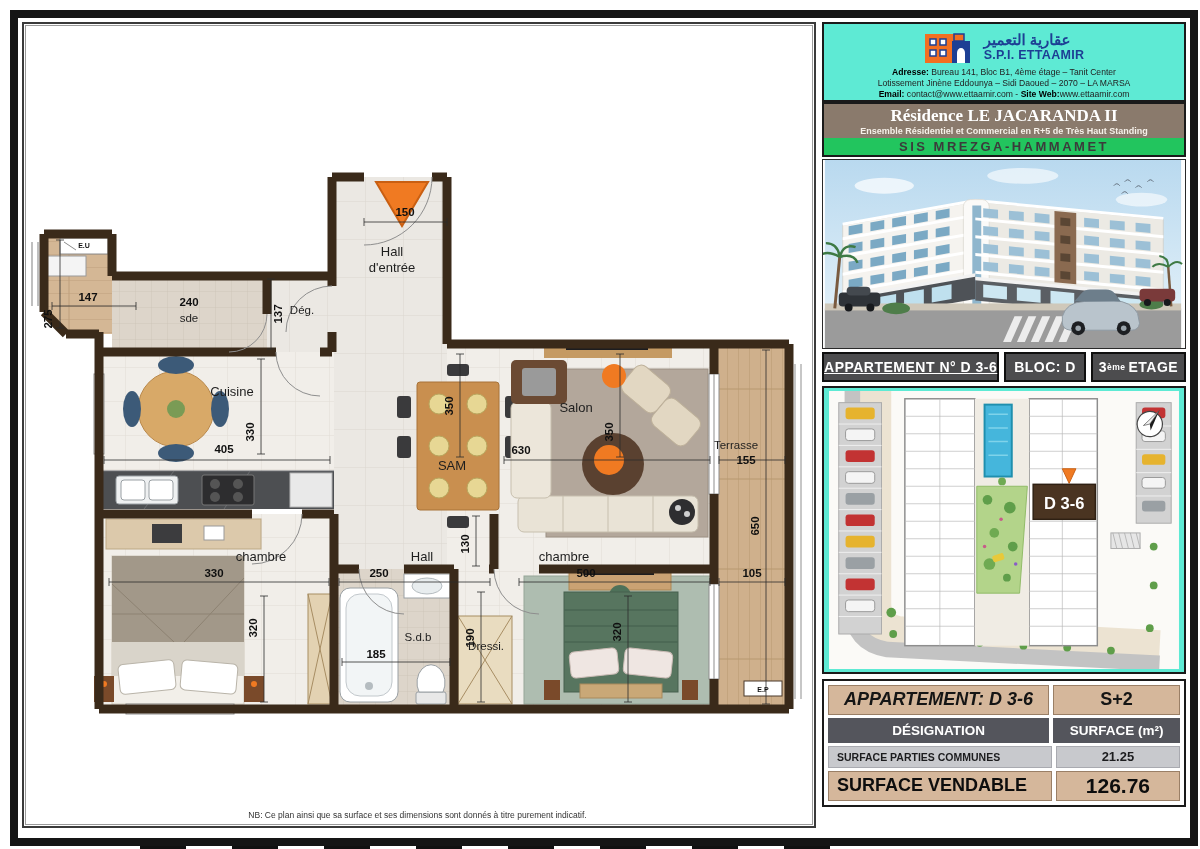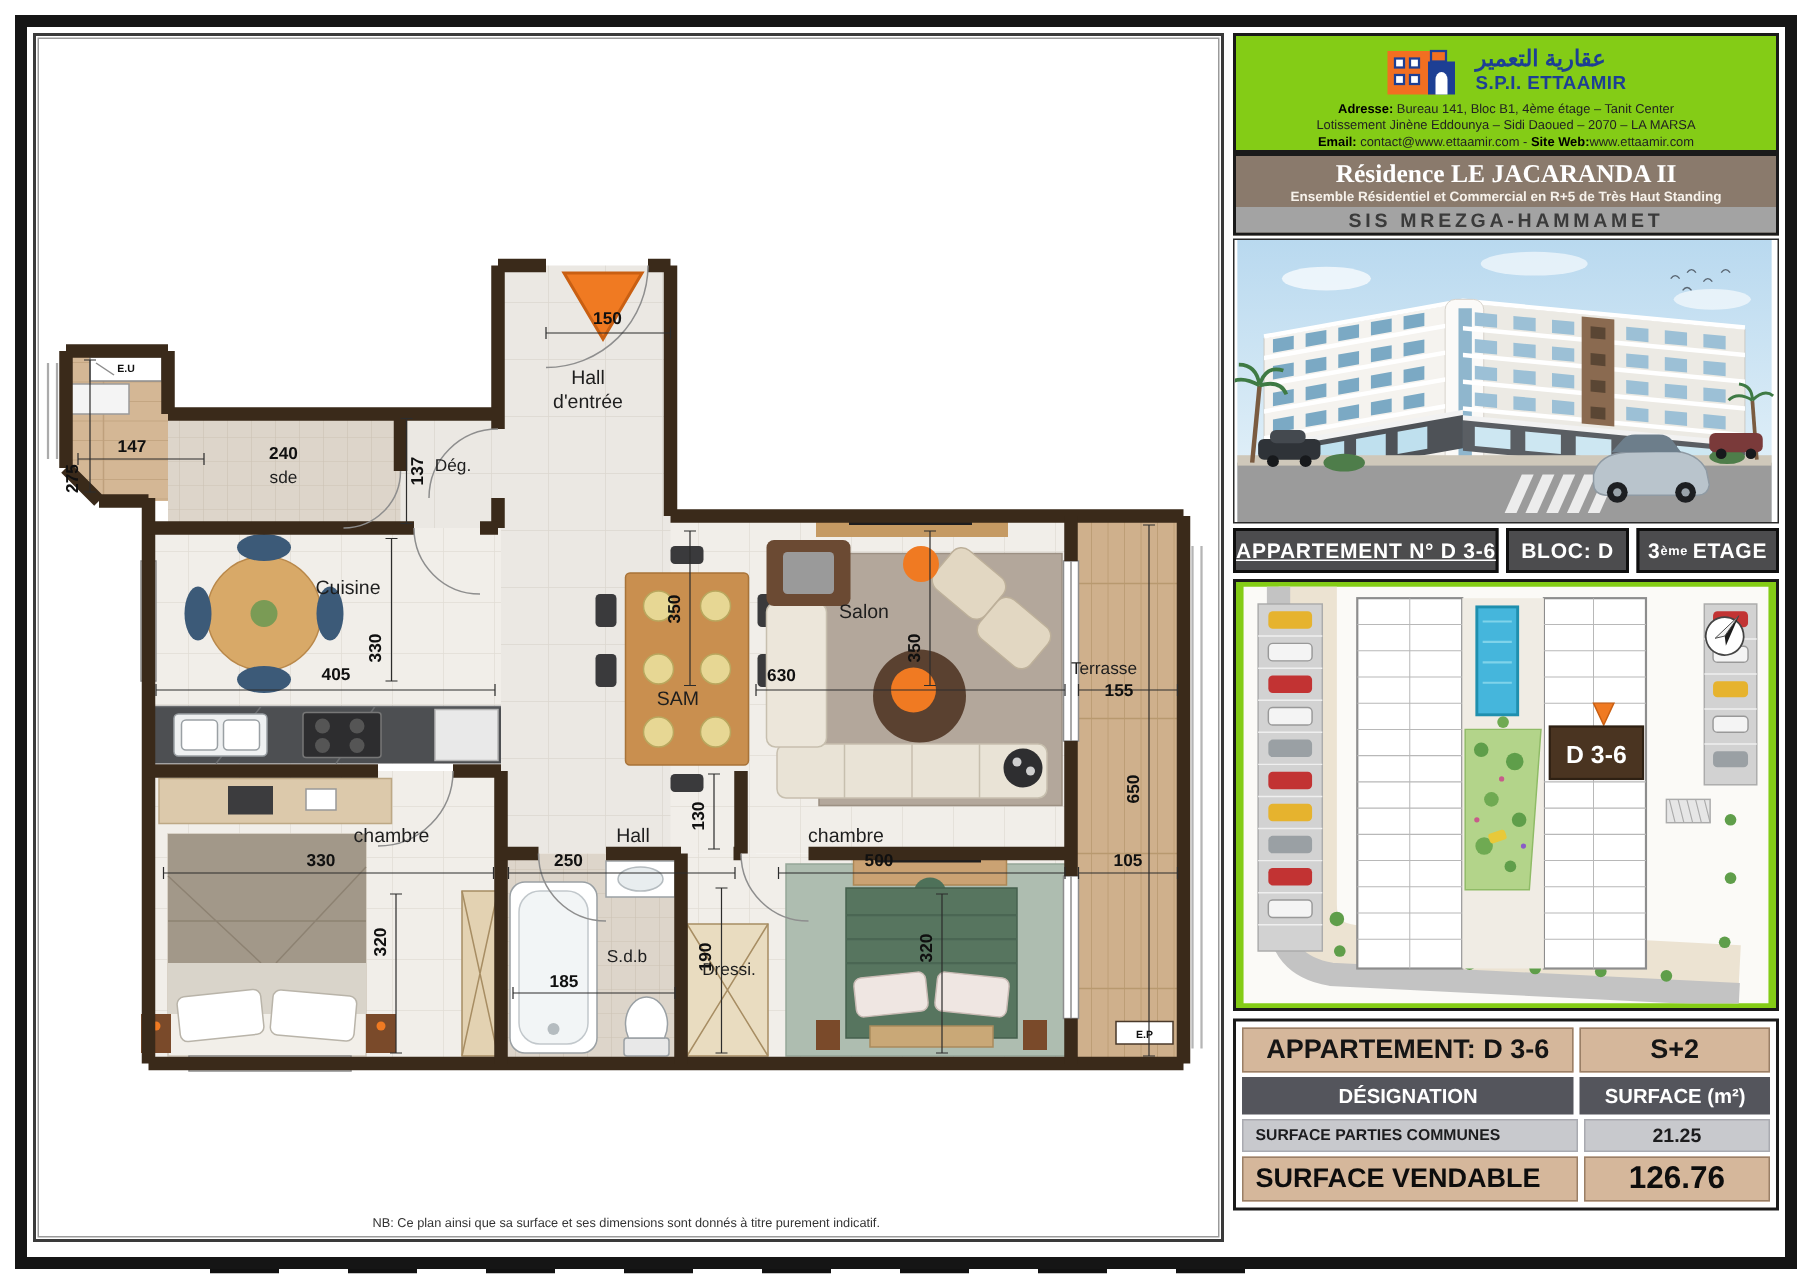--- a/index.html
+++ b/index.html
@@ -5,50 +5,50 @@
   html,body{margin:0;padding:0;}
   body{width:1200px;height:849px;background:#fff;position:relative;overflow:hidden;
        font-family:"Liberation Sans", sans-serif;color:#111;}
   .page{position:absolute;left:10px;top:10px;width:1172px;height:820px;border:8px solid #151515;background:#fff;}
   
   .plan-panel{position:absolute;left:4px;top:4px;width:790px;height:802px;border:2px solid #3a3a3a;box-shadow:inset 0 0 0 1px #fff, inset 0 0 0 2px #9a9a9a;background:#fff;}
   .plan-svg{position:absolute;left:0px;top:140px;width:786px;height:580px;}
   .nb-note{position:absolute;left:0;right:3px;bottom:6px;text-align:center;font-size:8.5px;color:#333;}
   
   .right-col{position:absolute;left:804px;top:4px;width:364px;}
-  .box{border:2px solid #1a1a1a;background:#84cc16;box-sizing:border-box;}
+  .box{border:2px solid #1a1a1a;background:#5eead4;box-sizing:border-box;}
   .header-box{height:80px;padding:3px 4px 2px 4px;text-align:center;}
   .logo-row{display:flex;align-items:center;justify-content:center;gap:8px;height:40px;}
   .logo-text{text-align:left;}
   .arabic{color:#1d3f94;font-size:15px;font-weight:bold;line-height:1.05;}
   .company{color:#1d3f94;font-size:12.5px;font-weight:bold;letter-spacing:.3px;}
   .addr{font-size:8.6px;line-height:1.3;color:#222;}
   .addr b{color:#000;}
   .banner{margin-top:0px;background:#8a7a6c;text-align:center;padding-top:3px;}
   .banner-title{font-family:"Liberation Serif", serif;font-weight:bold;color:#fff;font-size:17px;line-height:1.05;}
   .banner-sub{color:#f6f1ea;font-size:9px;font-weight:bold;margin-top:1px;}
-  .banner-loc{background:#a3a3a3;color:#3b3b3b;font-weight:bold;font-size:13px;letter-spacing:2.5px;margin-top:2px;padding:1px 12px;}
+  .banner-loc{background:#22c55e;color:#3b3b3b;font-weight:bold;font-size:13px;letter-spacing:2.5px;margin-top:2px;padding:1px 12px;}
   .render-box{margin-top:2px;height:188px;border:1.5px solid #2a2a2a;overflow:hidden;}
   .bar-row{display:flex;gap:5px;margin-top:3px;}
   .bar-box{background:#4c4c4e;border:2px solid #0f0f0f;color:#fff;font-weight:bold;font-size:14px;
            display:flex;align-items:center;justify-content:center;height:26px;letter-spacing:.5px;}
   .bar-apartment{flex:1.9;text-decoration:underline;}
   .bar-bloc{flex:0.85;}
   .bar-etage{flex:1.0;}
   .bar-etage sup{font-size:8.5px;margin-right:3px;}
   .site-box{margin-top:4px;height:288px;padding:3px;}
   .site-box svg{width:100%;height:100%;}
   .table-box{margin-top:5px;padding:4px;background:#fff;}
   .t-row{display:flex;gap:4px;margin-bottom:3px;}
   .t-row:last-child{margin-bottom:0;}
   .t-cell{box-sizing:border-box;display:flex;align-items:center;}
   .t-left{flex:1.75;padding-left:8px;}
   .t-right{flex:1;justify-content:center;}
   .t-title .t-cell{background:#d5b79b;border:1px solid #9a7f66;height:30px;font-weight:bold;font-size:18px;color:#151515;}
-  .t-title .t-left{justify-content:center;padding-left:0;}
+  .t-title .t-left{justify-content:center;padding-left:0;font-style:italic;}
   .t-head .t-cell{background:#54555c;height:25px;color:#fff;font-weight:bold;font-size:13.5px;}
   .t-head .t-left{justify-content:center;padding-left:0;}
   .t-data .t-cell{background:#c8c9cd;border:1px solid #a9aab0;height:22px;font-weight:bold;font-size:10.5px;color:#1c1c1e;}
   .t-data .t-right{font-size:13px;}
   .t-total .t-cell{background:#d5b79b;border:1px solid #9a7f66;height:30px;font-weight:bold;color:#0d0d0d;}
   .t-total .t-left{font-size:18px;}
   .t-total .t-right{font-size:21px;}
   .scale-sliver{position:absolute;left:140px;bottom:0;width:690px;height:3px;
     background:repeating-linear-gradient(90deg,#111 0 46px,#fff 46px 92px);}
   text{font-family:"Liberation Sans", sans-serif;}

